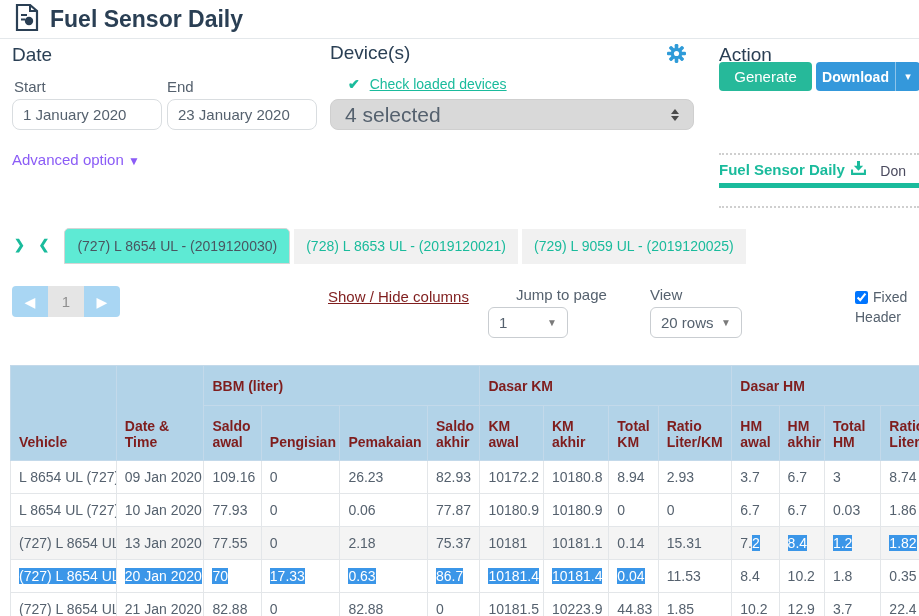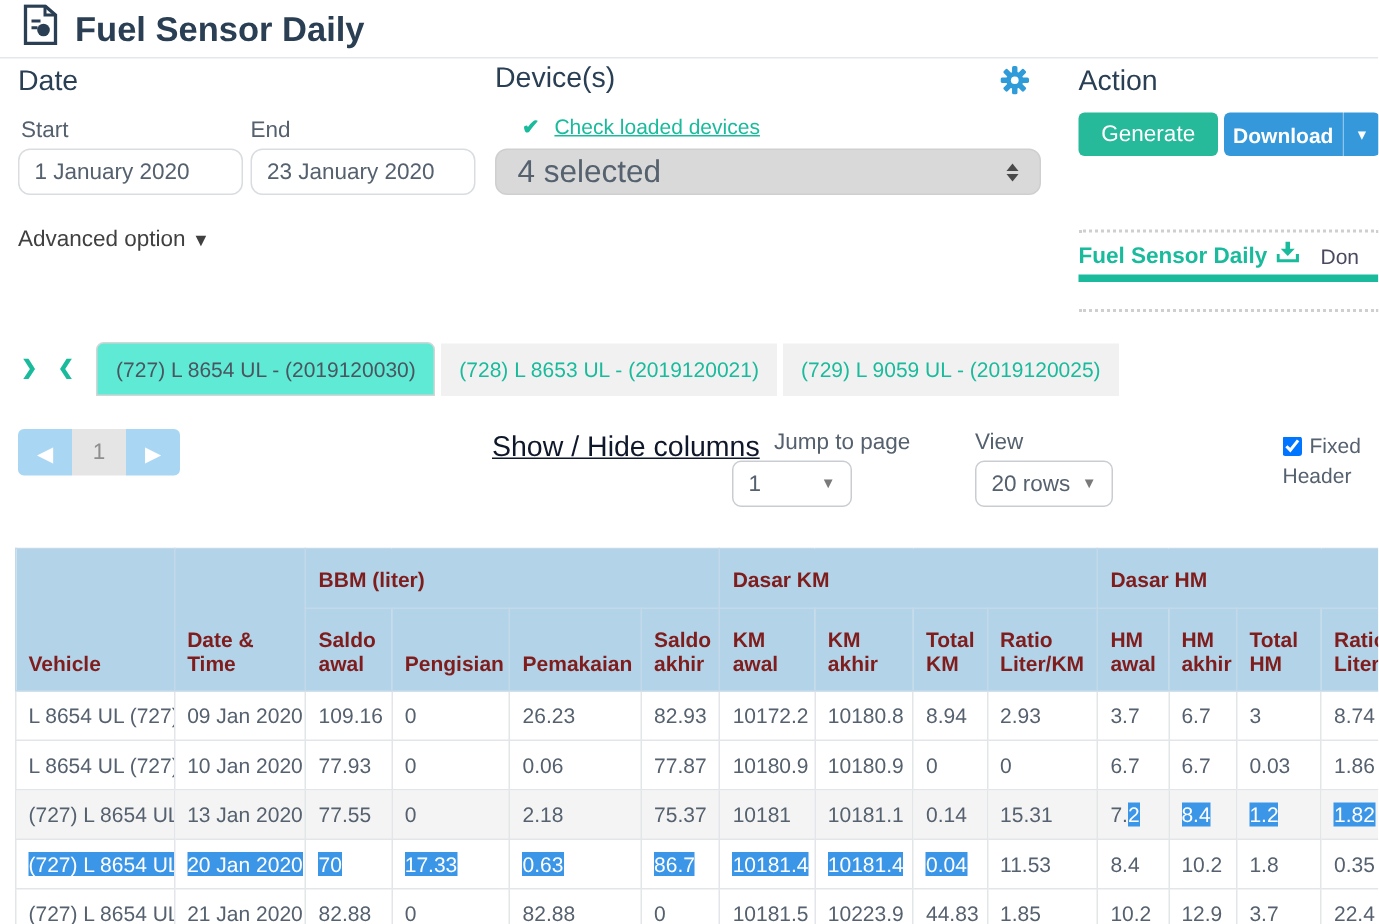--- a/index.html
+++ b/index.html
@@ -14,40 +14,40 @@
 
   h2.sec { font-size:19px; font-weight:400; color:#2A3F54; }
 
   
   .date-panel { position:absolute; left:12px; top:44px; width:308px; height:130px; }
   .fld-label { position:absolute; top:34px; font-size:15px; color:#55616E; }
   .lbl-start { left:2px; } .lbl-end { left:155px; }
   .date-input { position:absolute; top:55px; width:150px; height:31px; border:1px solid #D9DDE0;
     border-radius:8px; font-family:inherit; font-size:15px; color:#55616E; padding:0 10px; background:#fff; }
   .inp-start { left:0; } .inp-end { left:155px; }
-  .advanced-link { position:absolute; top:107px; left:0; color:#404040; font-size:15px; text-decoration:none; cursor:pointer; }
+  .advanced-link { position:absolute; top:107px; left:0; color:#8b5cf6; font-size:15px; text-decoration:none; cursor:pointer; }
   .advanced-link .caret { font-size:12px; }
 
   
   .devices-panel { position:absolute; left:330px; top:42px; width:364px; height:130px; }
   .gear-btn { position:absolute; right:8px; top:2px; cursor:pointer; }
   .check-row { position:absolute; top:34px; left:18px; font-size:14px; }
   .check-ico { color:#1ABB9C; font-weight:bold; margin-right:6px; }
   .check-link { color:#1ABB9C; text-decoration:underline; cursor:pointer; }
   .device-select { position:absolute; top:57px; left:0; width:364px; height:31px; background:#D9D9D9;
     border:1px solid #CFCFCF; border-radius:8px; display:flex; align-items:center; justify-content:space-between;
     padding:0 14px; font-size:21px; color:#55616E; cursor:pointer; }
   .updown { display:flex; flex-direction:column; gap:2px; }
   .updown i { display:block; width:0; height:0; border-left:4px solid transparent; border-right:4px solid transparent; }
   .updown .up { border-bottom:5px solid #4A4A4A; }
   .updown .dn { border-top:5px solid #4A4A4A; }
 
   
   .action-panel { position:absolute; left:719px; top:44px; width:200px; height:170px; }
-  .btn-row { position:absolute; top:31px; left:0; display:flex; }
+  .btn-row { position:absolute; top:18px; left:0; display:flex; }
   button { font-family:inherit; cursor:pointer; }
   .btn-generate { width:93px; height:29px; background:#26B99A; border:none; border-radius:4px;
     color:#fff; font-size:15px; }
   .btn-download-group { display:flex; margin-left:4px; }
   .btn-download { width:80px; height:29px; background:#3498DB; border:none; border-radius:4px 0 0 4px;
     color:#fff; font-size:14px; font-weight:bold; border-right:1px solid #8DC4EA; }
   .btn-download-caret { width:24px; height:29px; background:#3498DB; border:none; border-radius:0 4px 4px 0;
     color:#fff; font-size:11px; }
   .btn-reset { position:absolute; top:69px; left:0; width:107px; height:29px; background:#F5B90A;
     border:none; border-radius:4px; color:#fff; font-size:15px; }
@@ -67,21 +67,21 @@
   .tab.active { background:#5eead4; border:1px solid #D5D5D5; border-radius:5px 5px 0 0; color:#4A5560; }
   .tab:not(.active) { background:#F1F1F1; color:#1ABB9C; margin-top:1px; height:35px; }
 
   
   .controls-row { position:absolute; top:284px; left:0; width:919px; height:60px; }
   .pagination { position:absolute; left:12px; top:2px; display:flex; }
   .pg-btn { width:36px; height:31px; background:#A9D6F3; border:none; color:#fff; font-size:14px; }
   .pg-prev { border-radius:4px 0 0 4px; }
   .pg-next { border-radius:0 4px 4px 0; }
   .pg-num { width:36px; height:31px; background:#E5E5E5; border:none; color:#8F8F8F; font-size:15px; }
-  .showhide-link { position:absolute; left:328px; top:4px; color:#0f172a; font-size:19px; text-decoration:underline; cursor:pointer; }
+  .showhide-link { position:absolute; left:328px; top:4px; color:#7f1d1d; font-size:15px; text-decoration:underline; cursor:pointer; }
   .ctl-label { position:absolute; top:2px; font-size:15px; color:#55616E; }
   .lbl-jump { left:516px; } .lbl-view { left:650px; }
   .select-box { position:absolute; top:23px; height:31px; border:1px solid #C9CDD1; border-radius:6px;
     background:#fff; display:flex; align-items:center; justify-content:space-between; padding:0 10px;
     font-size:15px; color:#55616E; cursor:pointer; }
   .sel-jump { left:488px; width:80px; }
   .sel-view { left:650px; width:92px; }
   .select-box .caret { color:#7A7A7A; font-size:10px; }
   .fixed-header-wrap { position:absolute; left:855px; top:3px; width:64px; font-size:14px; color:#55616E; line-height:20px; cursor:pointer; }
   .fixed-header-wrap input { vertical-align:-2px; margin-right:5px; }

